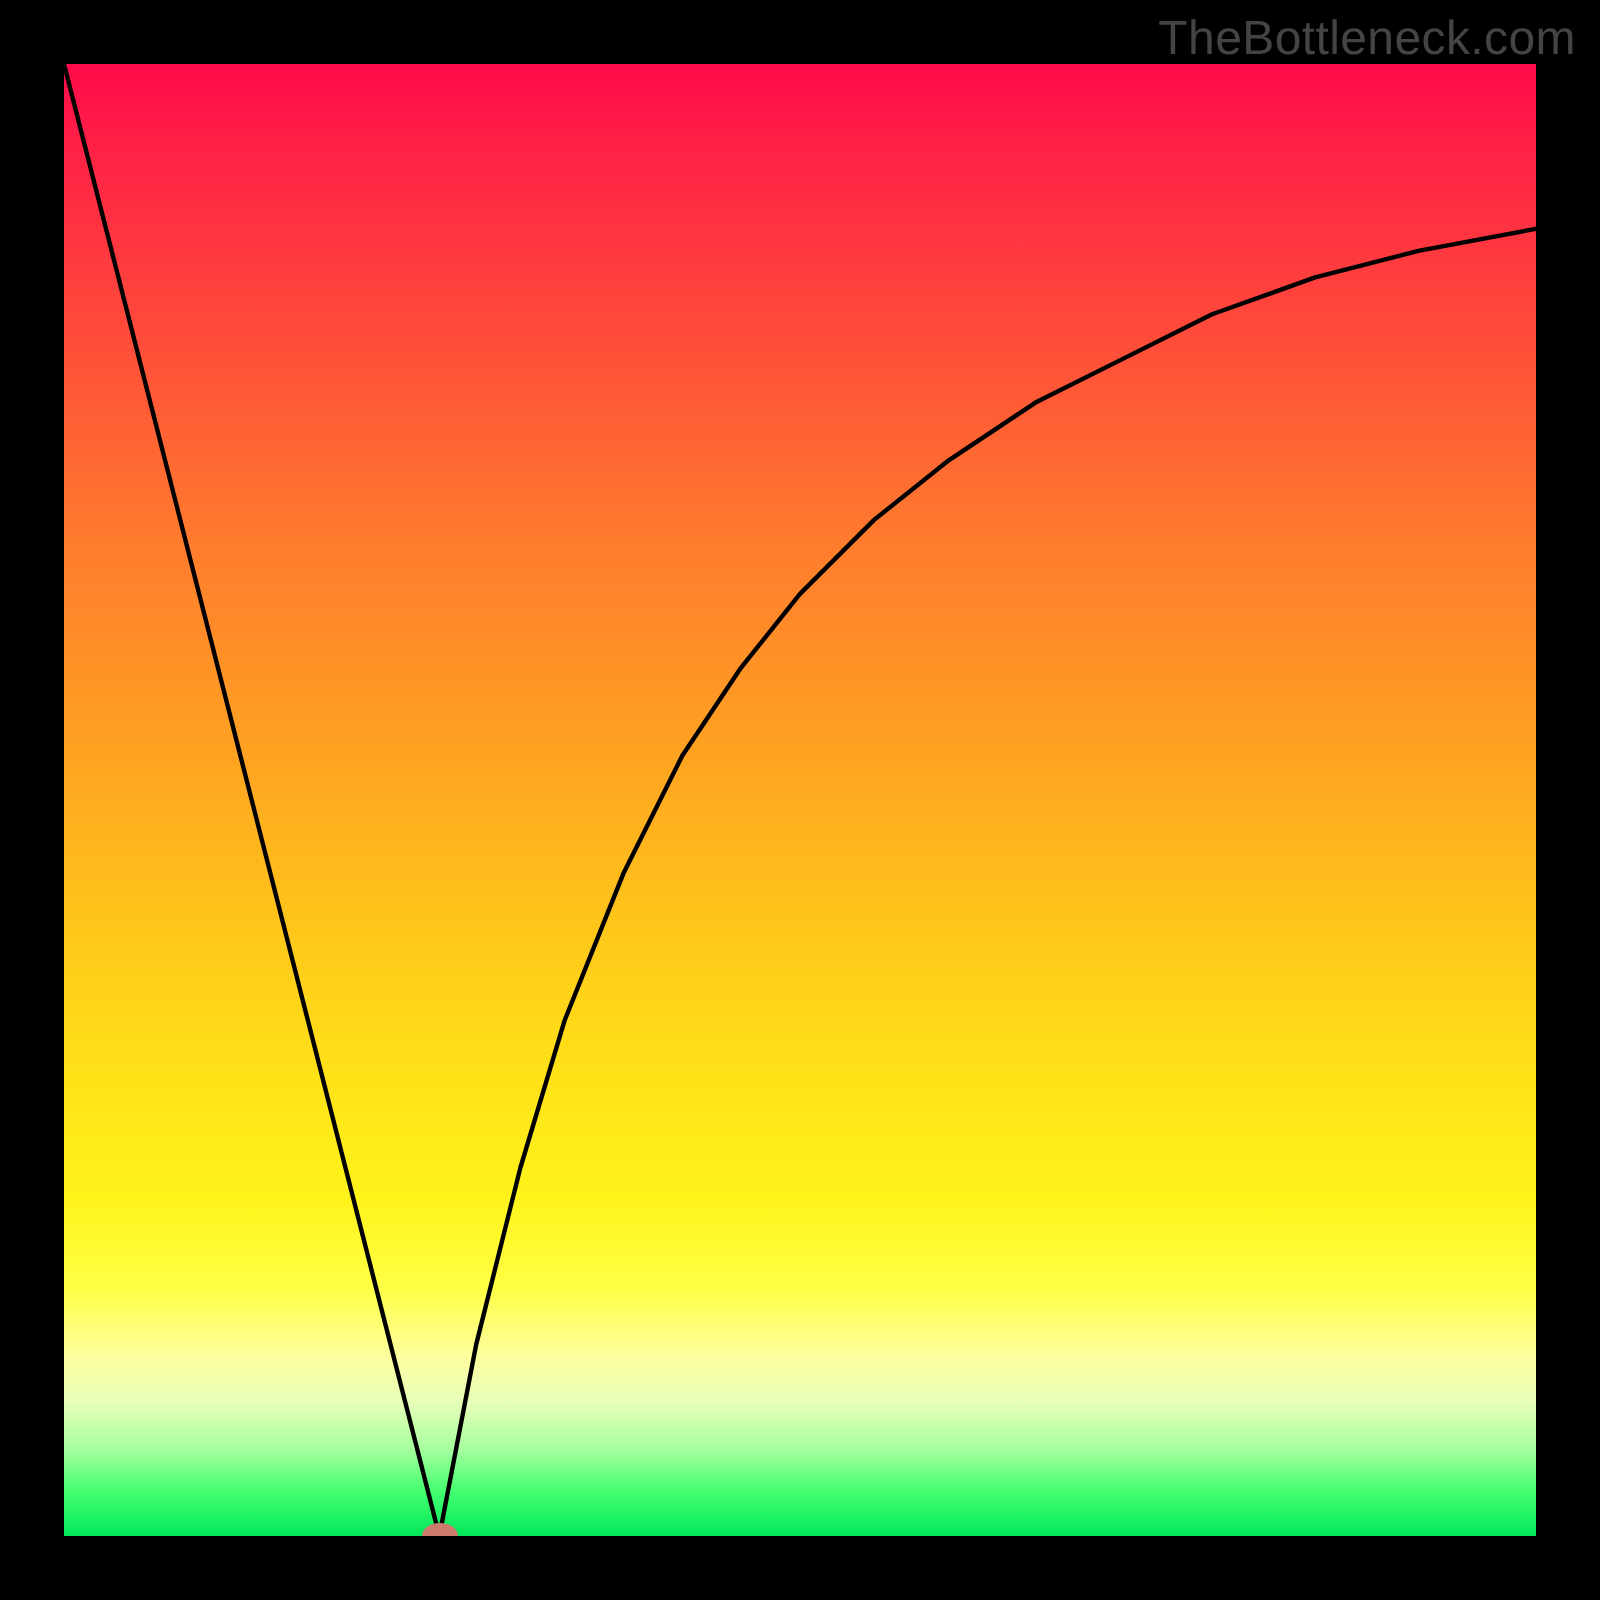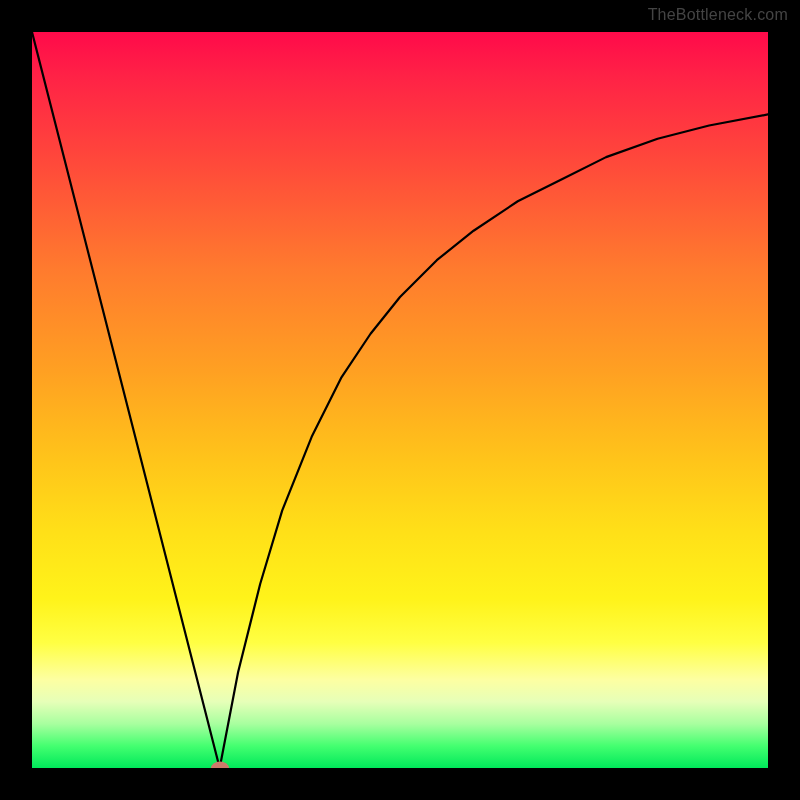--- a/index.html
+++ b/index.html
@@ -44,21 +44,21 @@
       #a8ff9f 94%,
       #44ff70 97%,
       #00e85a 100%
     );
   }
   .watermark {
     position: absolute;
     top: 6px;
     right: 12px;
     color: #444;
-    font-size: 16px;
+    font-size: 24px;
     font-weight: 500;
     letter-spacing: 0.2px;
     user-select: none;
   }
   svg.curve {
     position: absolute;
     inset: 0;
   }
   .marker {
     position: absolute;

